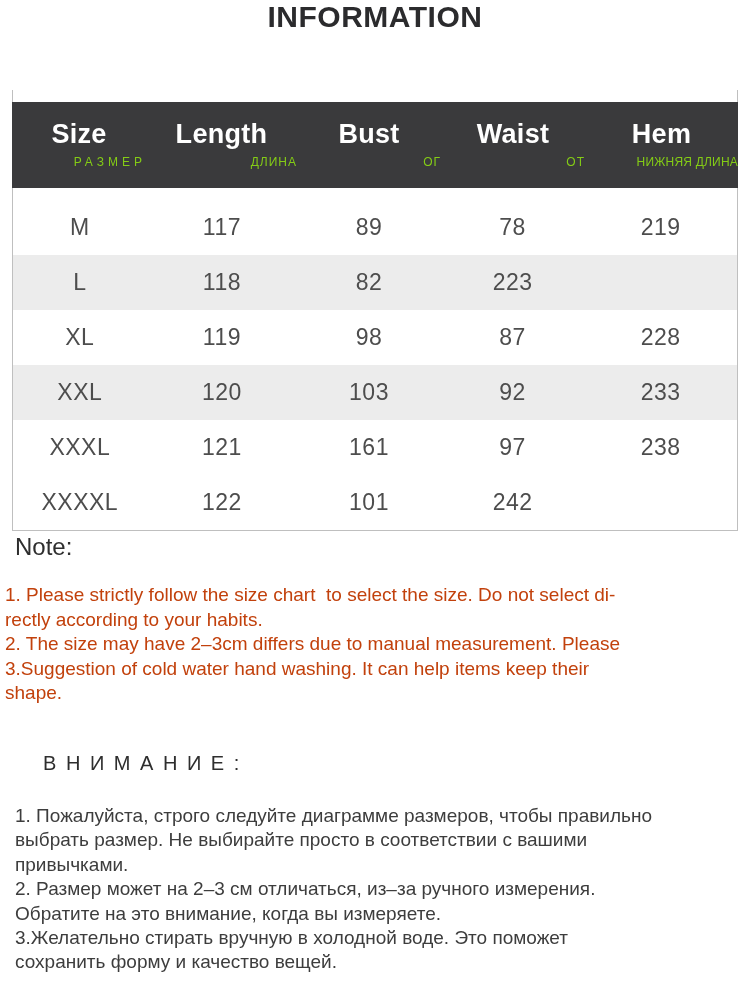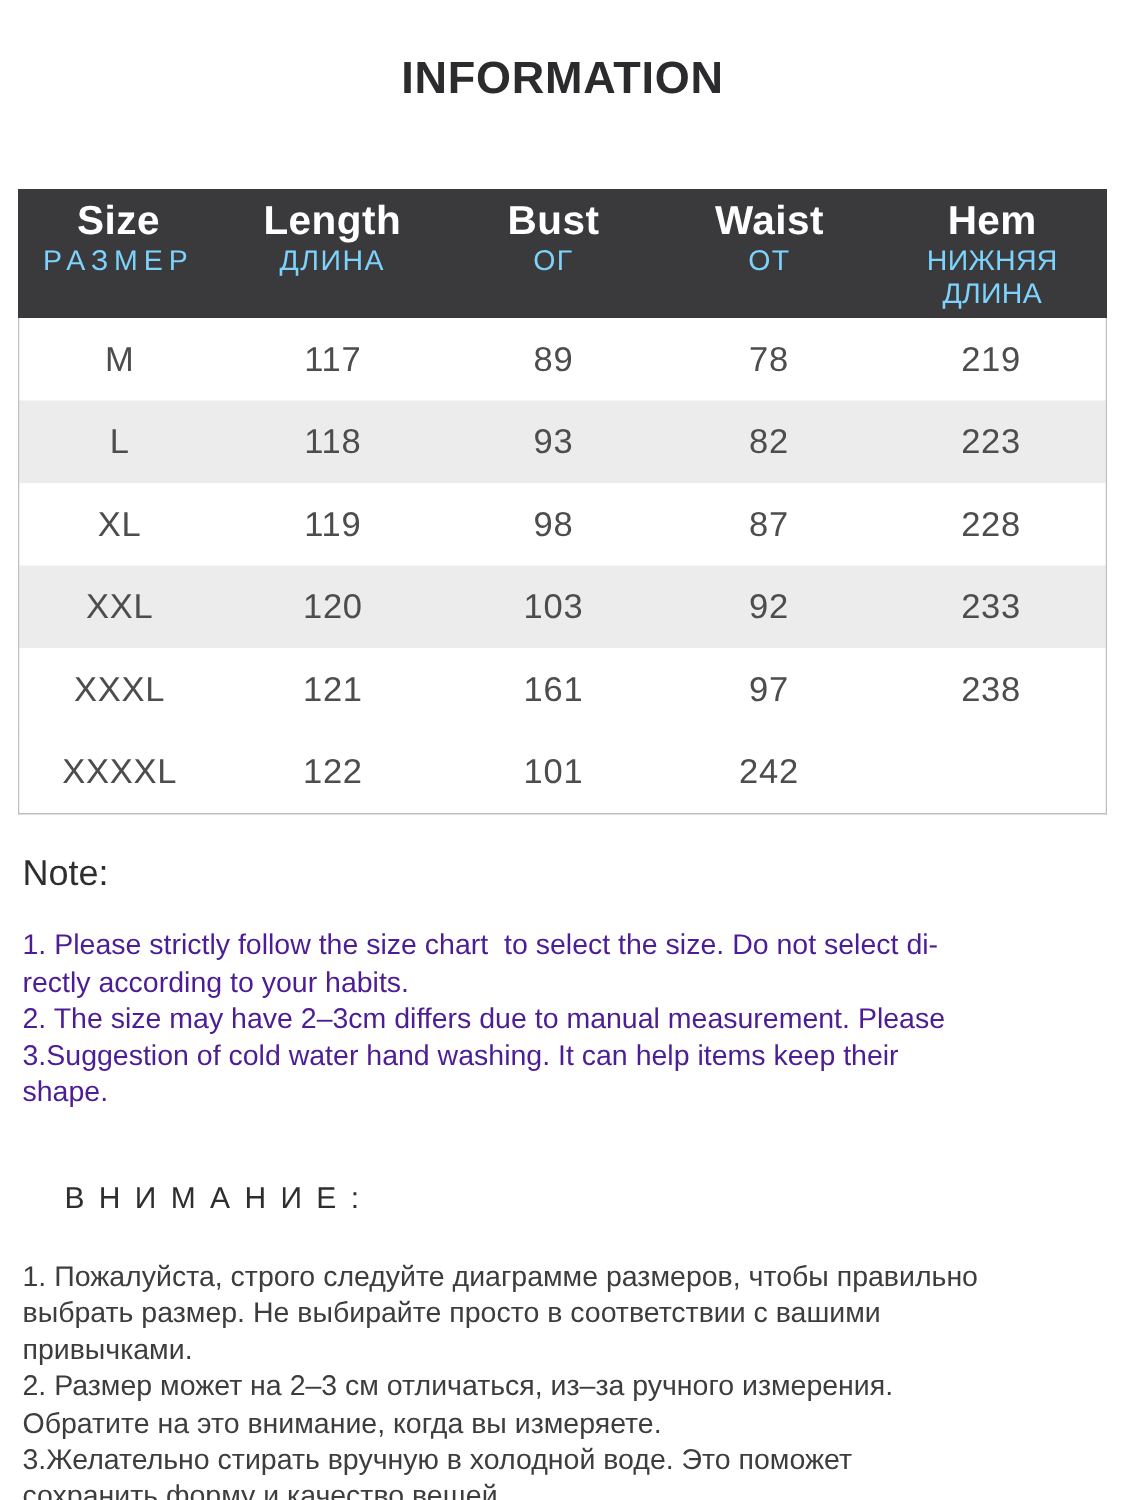--- a/index.html
+++ b/index.html
@@ -8,56 +8,56 @@
     width: 750px;
     height: 1000px;
     font-family: "Liberation Sans", sans-serif;
     color: #3e3e3e;
     overflow: hidden;
   }
   .page { width: 750px; height: 1000px; position: relative; }
 
   .page-title {
     text-align: center;
-    margin-top: 36px;
     font-size: 30px;
     font-weight: bold;
     letter-spacing: 0.5px;
     color: #2b2b2d;
   }
 
   
   .size-table {
     position: absolute;
     left: 12px;
     top: 90px;
     width: 726px;
     border: 1px solid #bfbfbf;
     border-top: none;
   }
   .thead {
     display: grid;
     grid-template-columns: 134fr 151fr 144fr 144fr 153fr;
     background: #3a3a3c;
     height: 86px;
-    margin: 0 -1px; 
+    margin: 12px -1px; 
     align-content: center;
   }
   .th { text-align: center; color: #ffffff; }
   .th .en {
     font-size: 27px;
     font-weight: bold;
     letter-spacing: 0.3px;
     line-height: 34px;
   }
   .th .ru {
-    font-size: 19px;
-    color: #7dd3fc;
+    font-size: 12px;
+    color: #84cc16;
     letter-spacing: 1px;
     line-height: 22px;
+    text-align: right;
   }
   .th:first-child .ru { letter-spacing: 4px; }
   .th:last-child .ru { letter-spacing: 0.2px; }
 
   .trow {
     display: grid;
     grid-template-columns: 134fr 151fr 144fr 144fr 153fr;
     height: 55px;
     align-items: center;
     background: #ffffff;
@@ -73,26 +73,26 @@
   
   .note-heading {
     position: absolute;
     left: 15px;
     top: 533px;
     font-size: 24px;
     color: #2e2e2e;
   }
   .note-body {
     position: absolute;
-    left: 15px;
+    left: 5px;
     top: 583px;
     width: 720px;
     font-size: 19px;
     line-height: 24.6px;
-    color: #4c1d95;
+    color: #c2410c;
   }
   .attention-heading {
     position: absolute;
     left: 18px;
     top: 752px;
     font-size: 20px;
     color: #2e2e2e;
     letter-spacing: 2px;
     margin-left: 25px;
   }
@@ -141,21 +141,20 @@
     <div class="trow">
       <div class="td">M</div>
       <div class="td">117</div>
       <div class="td">89</div>
       <div class="td">78</div>
       <div class="td">219</div>
     </div>
     <div class="trow alt">
       <div class="td">L</div>
       <div class="td">118</div>
-      <div class="td">93</div>
       <div class="td">82</div>
       <div class="td">223</div>
     </div>
     <div class="trow">
       <div class="td">XL</div>
       <div class="td">119</div>
       <div class="td">98</div>
       <div class="td">87</div>
       <div class="td">228</div>
     </div>

